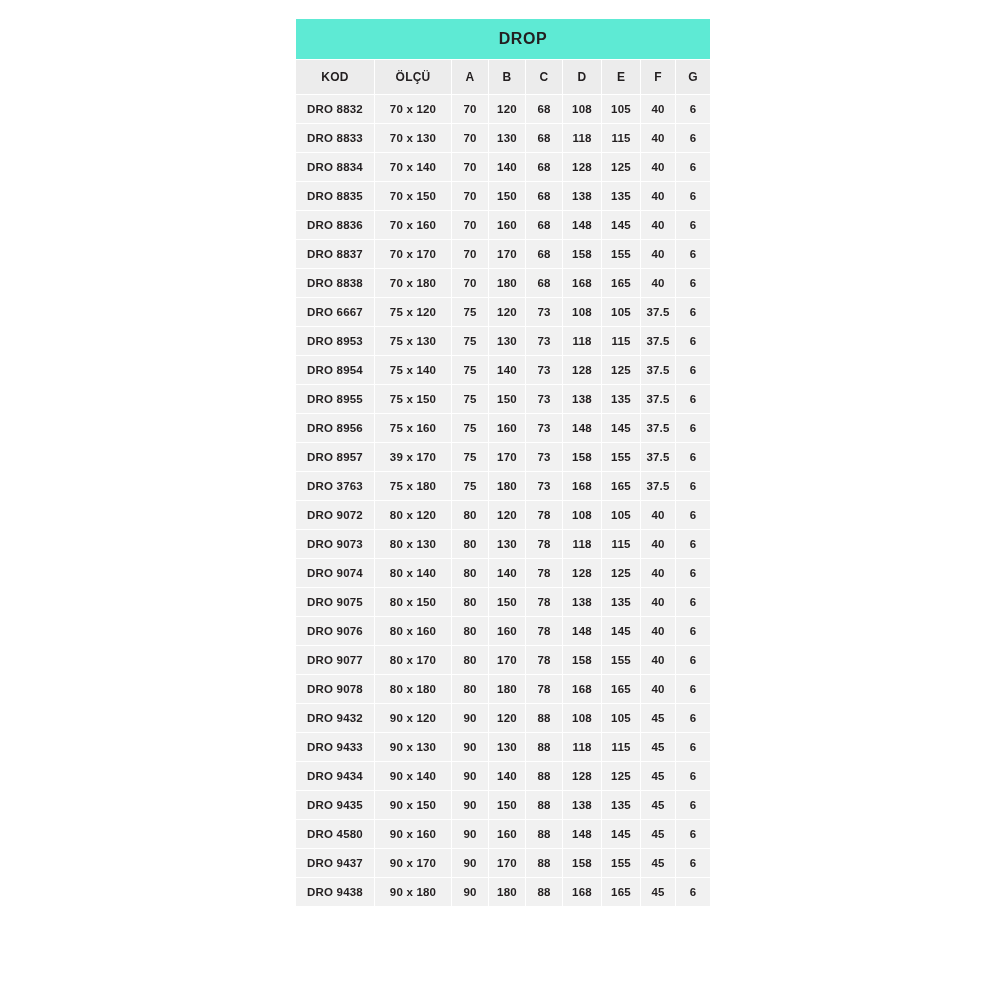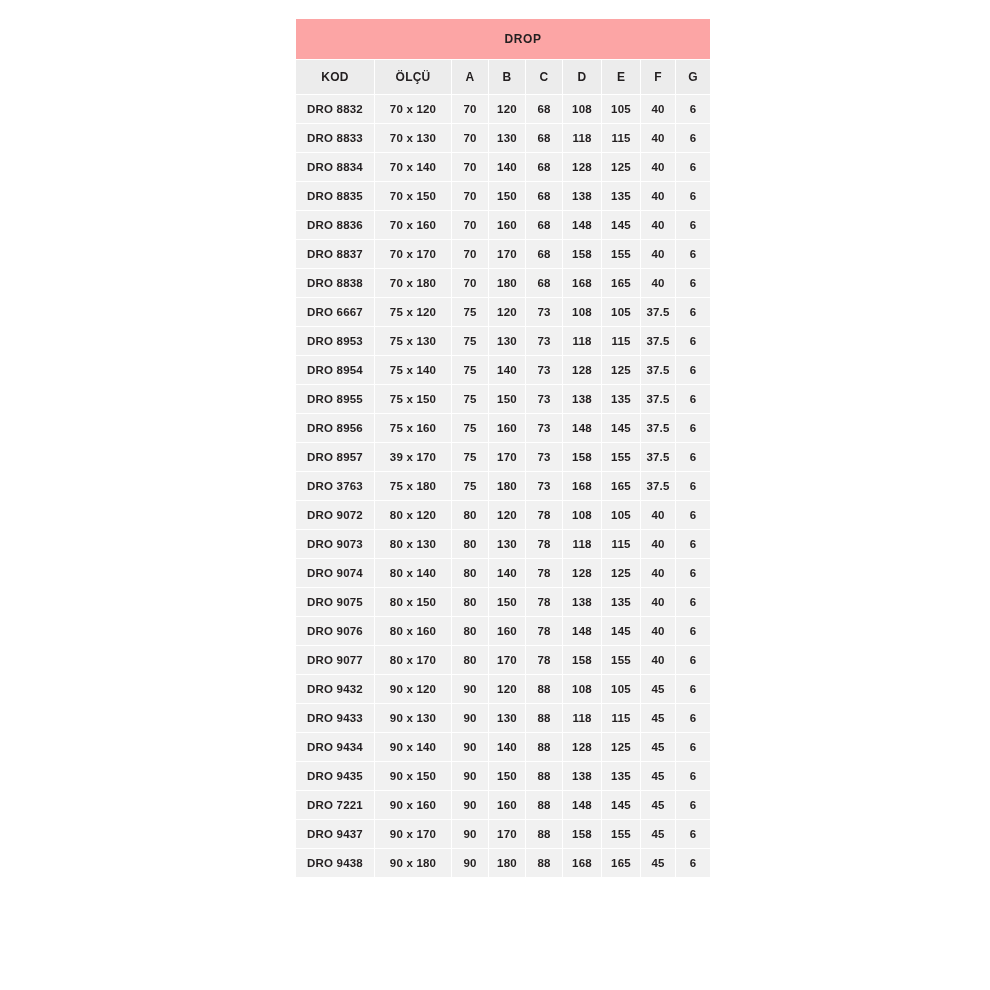--- a/index.html
+++ b/index.html
@@ -44,23 +44,23 @@
     font-size: 11.5px;
     font-weight: bold;
     color: #231f20;
     padding: 0;
     height: 28px;
     letter-spacing: 0.2px;
   }
 
   tr.title-row th {
     height: 40px;
-    font-size: 12px;
+    font-size: 16px;
     letter-spacing: 0.6px;
-    background: #fca5a5;
+    background: #5eead4;
     padding-left: 40px;
   }
 
   tr.head-row th {
     height: 34px;
     font-size: 12px;
     background: #ececec;
     margin-left: 24px;
   }
 
@@ -335,20 +335,31 @@
             <td class="col-olcu">80 x 170</td>
             <td class="num">80</td>
             <td class="num">170</td>
             <td class="num">78</td>
             <td class="num">158</td>
             <td class="num">155</td>
             <td class="num">40</td>
             <td class="num">6</td>
           </tr>
           <tr>
+            <td class="col-kod">DRO 9078</td>
+            <td class="col-olcu">80 x 180</td>
+            <td class="num">80</td>
+            <td class="num">180</td>
+            <td class="num">78</td>
+            <td class="num">168</td>
+            <td class="num">165</td>
+            <td class="num">40</td>
+            <td class="num">6</td>
+          </tr>
+          <tr>
             <td class="col-kod">DRO 9432</td>
             <td class="col-olcu">90 x 120</td>
             <td class="num">90</td>
             <td class="num">120</td>
             <td class="num">88</td>
             <td class="num">108</td>
             <td class="num">105</td>
             <td class="num">45</td>
             <td class="num">6</td>
           </tr>
@@ -379,21 +390,21 @@
             <td class="col-olcu">90 x 150</td>
             <td class="num">90</td>
             <td class="num">150</td>
             <td class="num">88</td>
             <td class="num">138</td>
             <td class="num">135</td>
             <td class="num">45</td>
             <td class="num">6</td>
           </tr>
           <tr>
-            <td class="col-kod">DRO 7221</td>
+            <td class="col-kod">DRO 4580</td>
             <td class="col-olcu">90 x 160</td>
             <td class="num">90</td>
             <td class="num">160</td>
             <td class="num">88</td>
             <td class="num">148</td>
             <td class="num">145</td>
             <td class="num">45</td>
             <td class="num">6</td>
           </tr>
           <tr>

